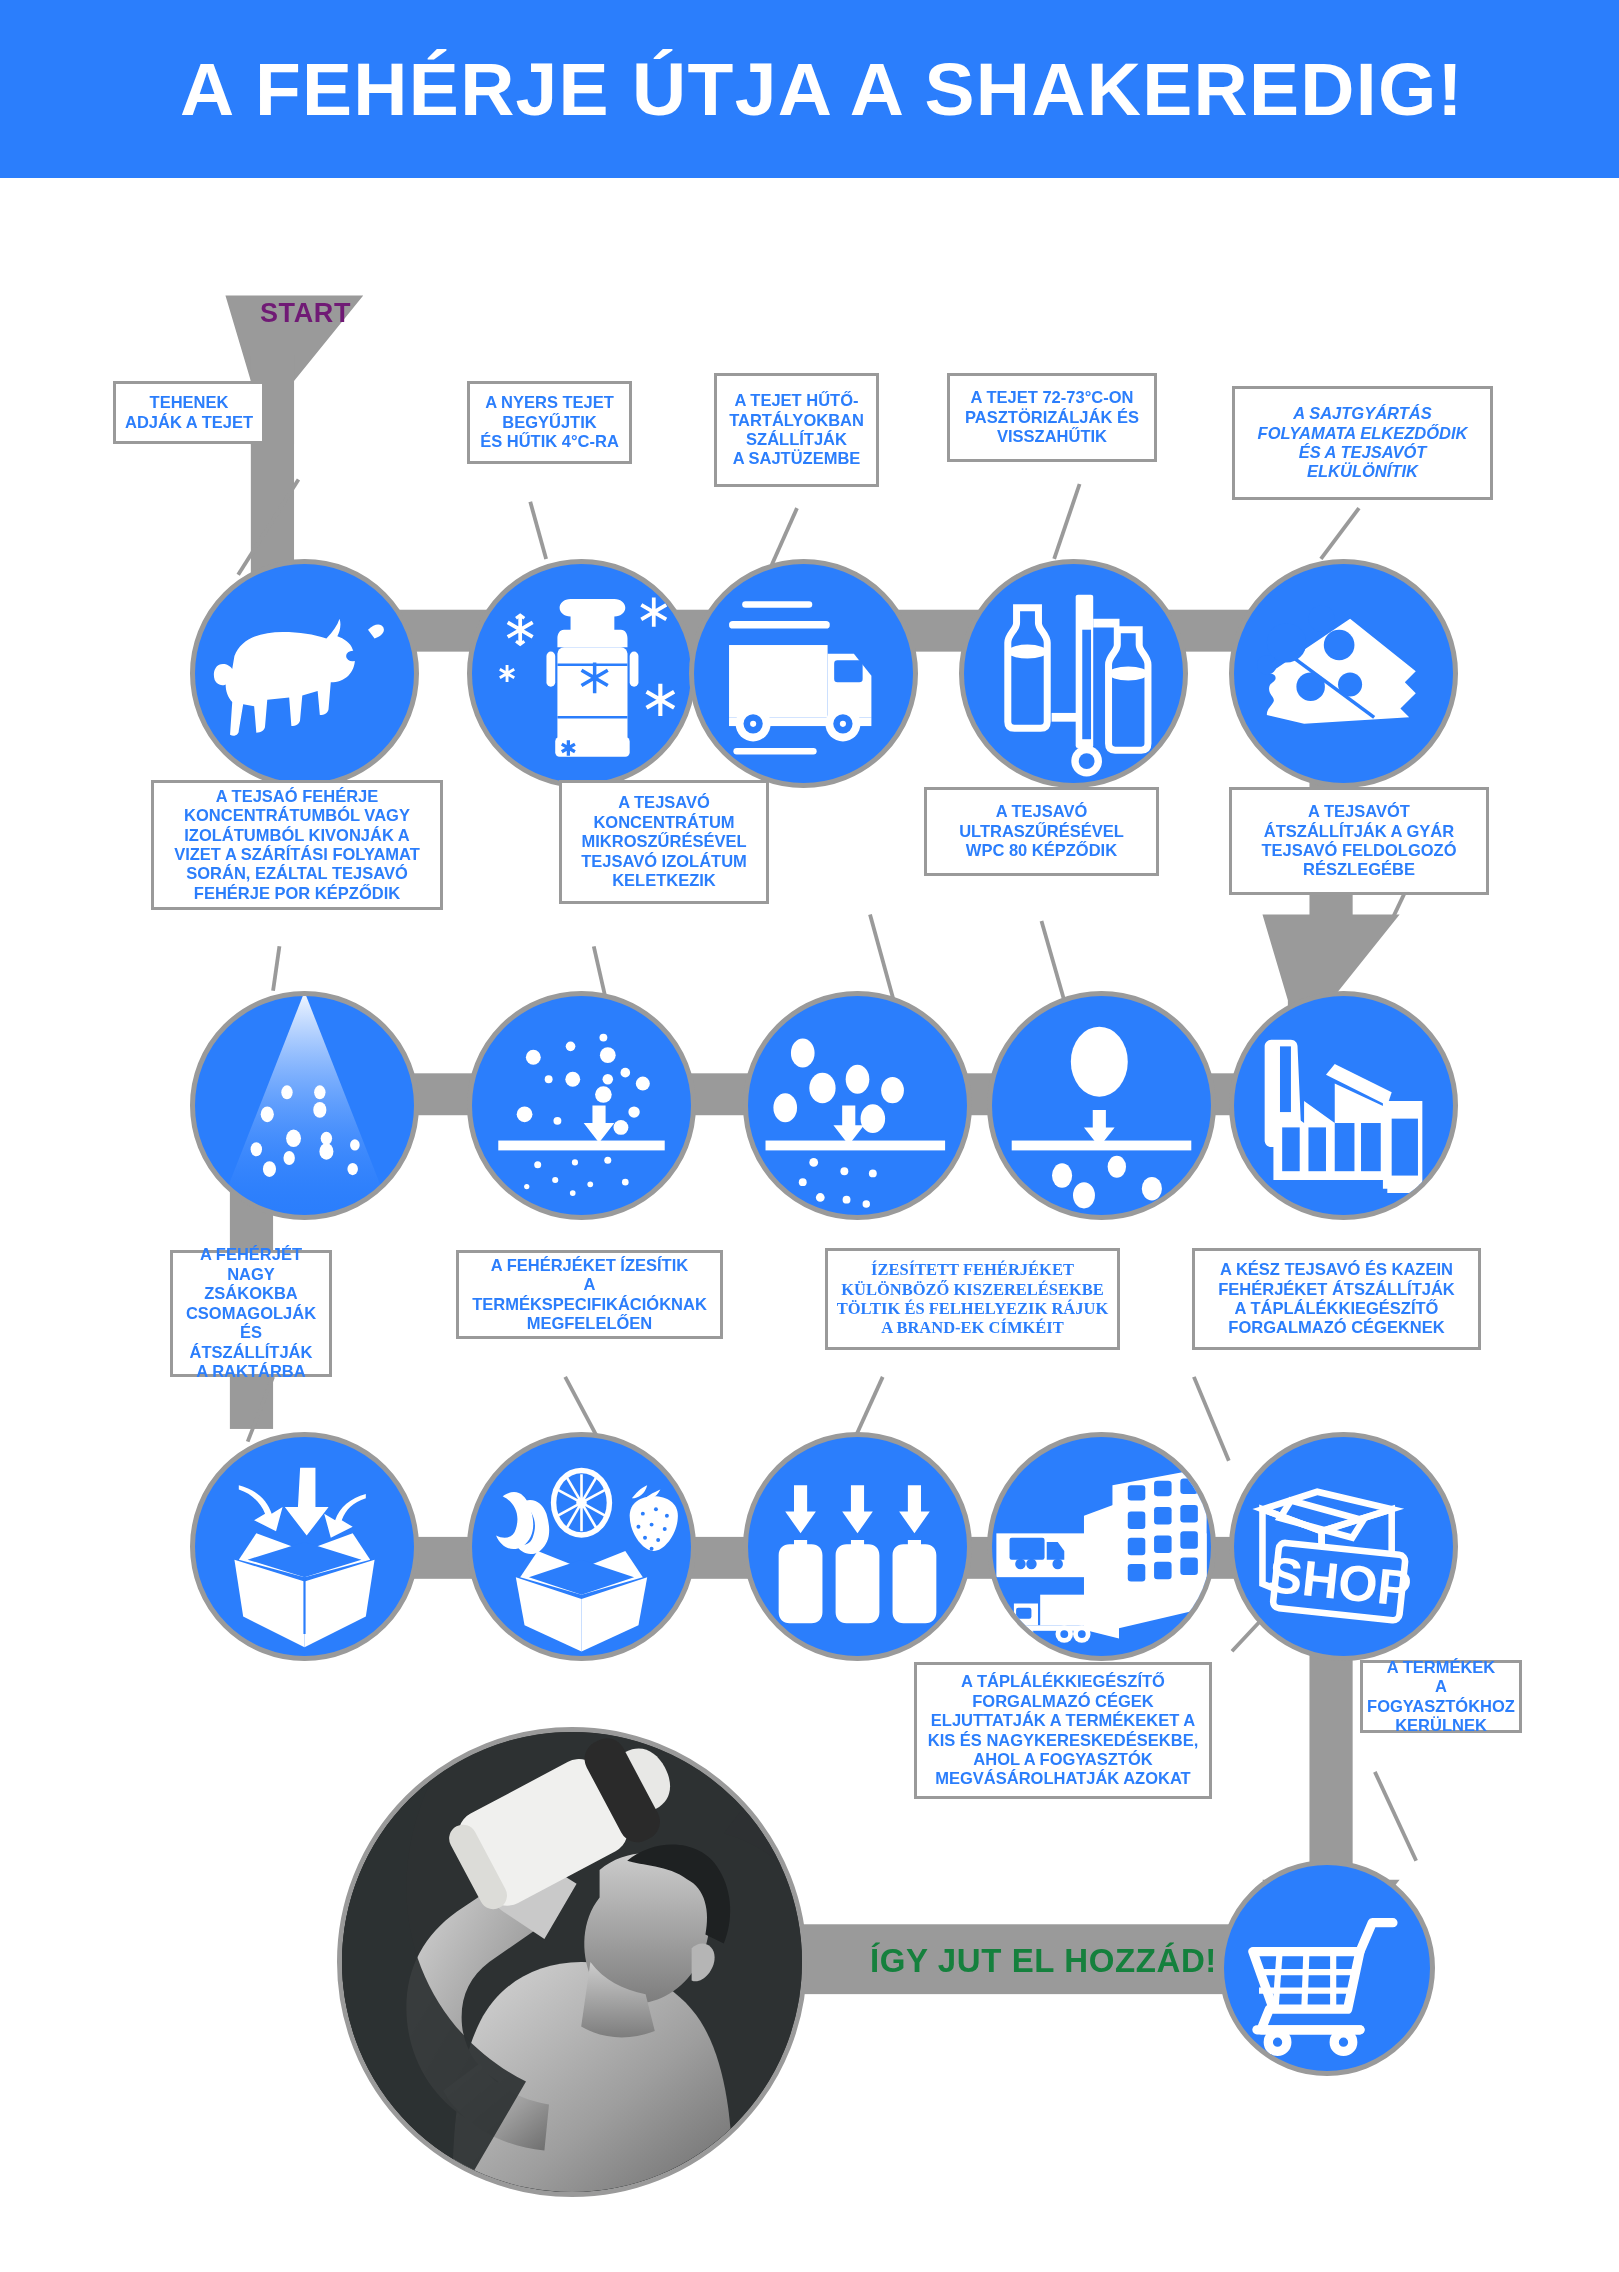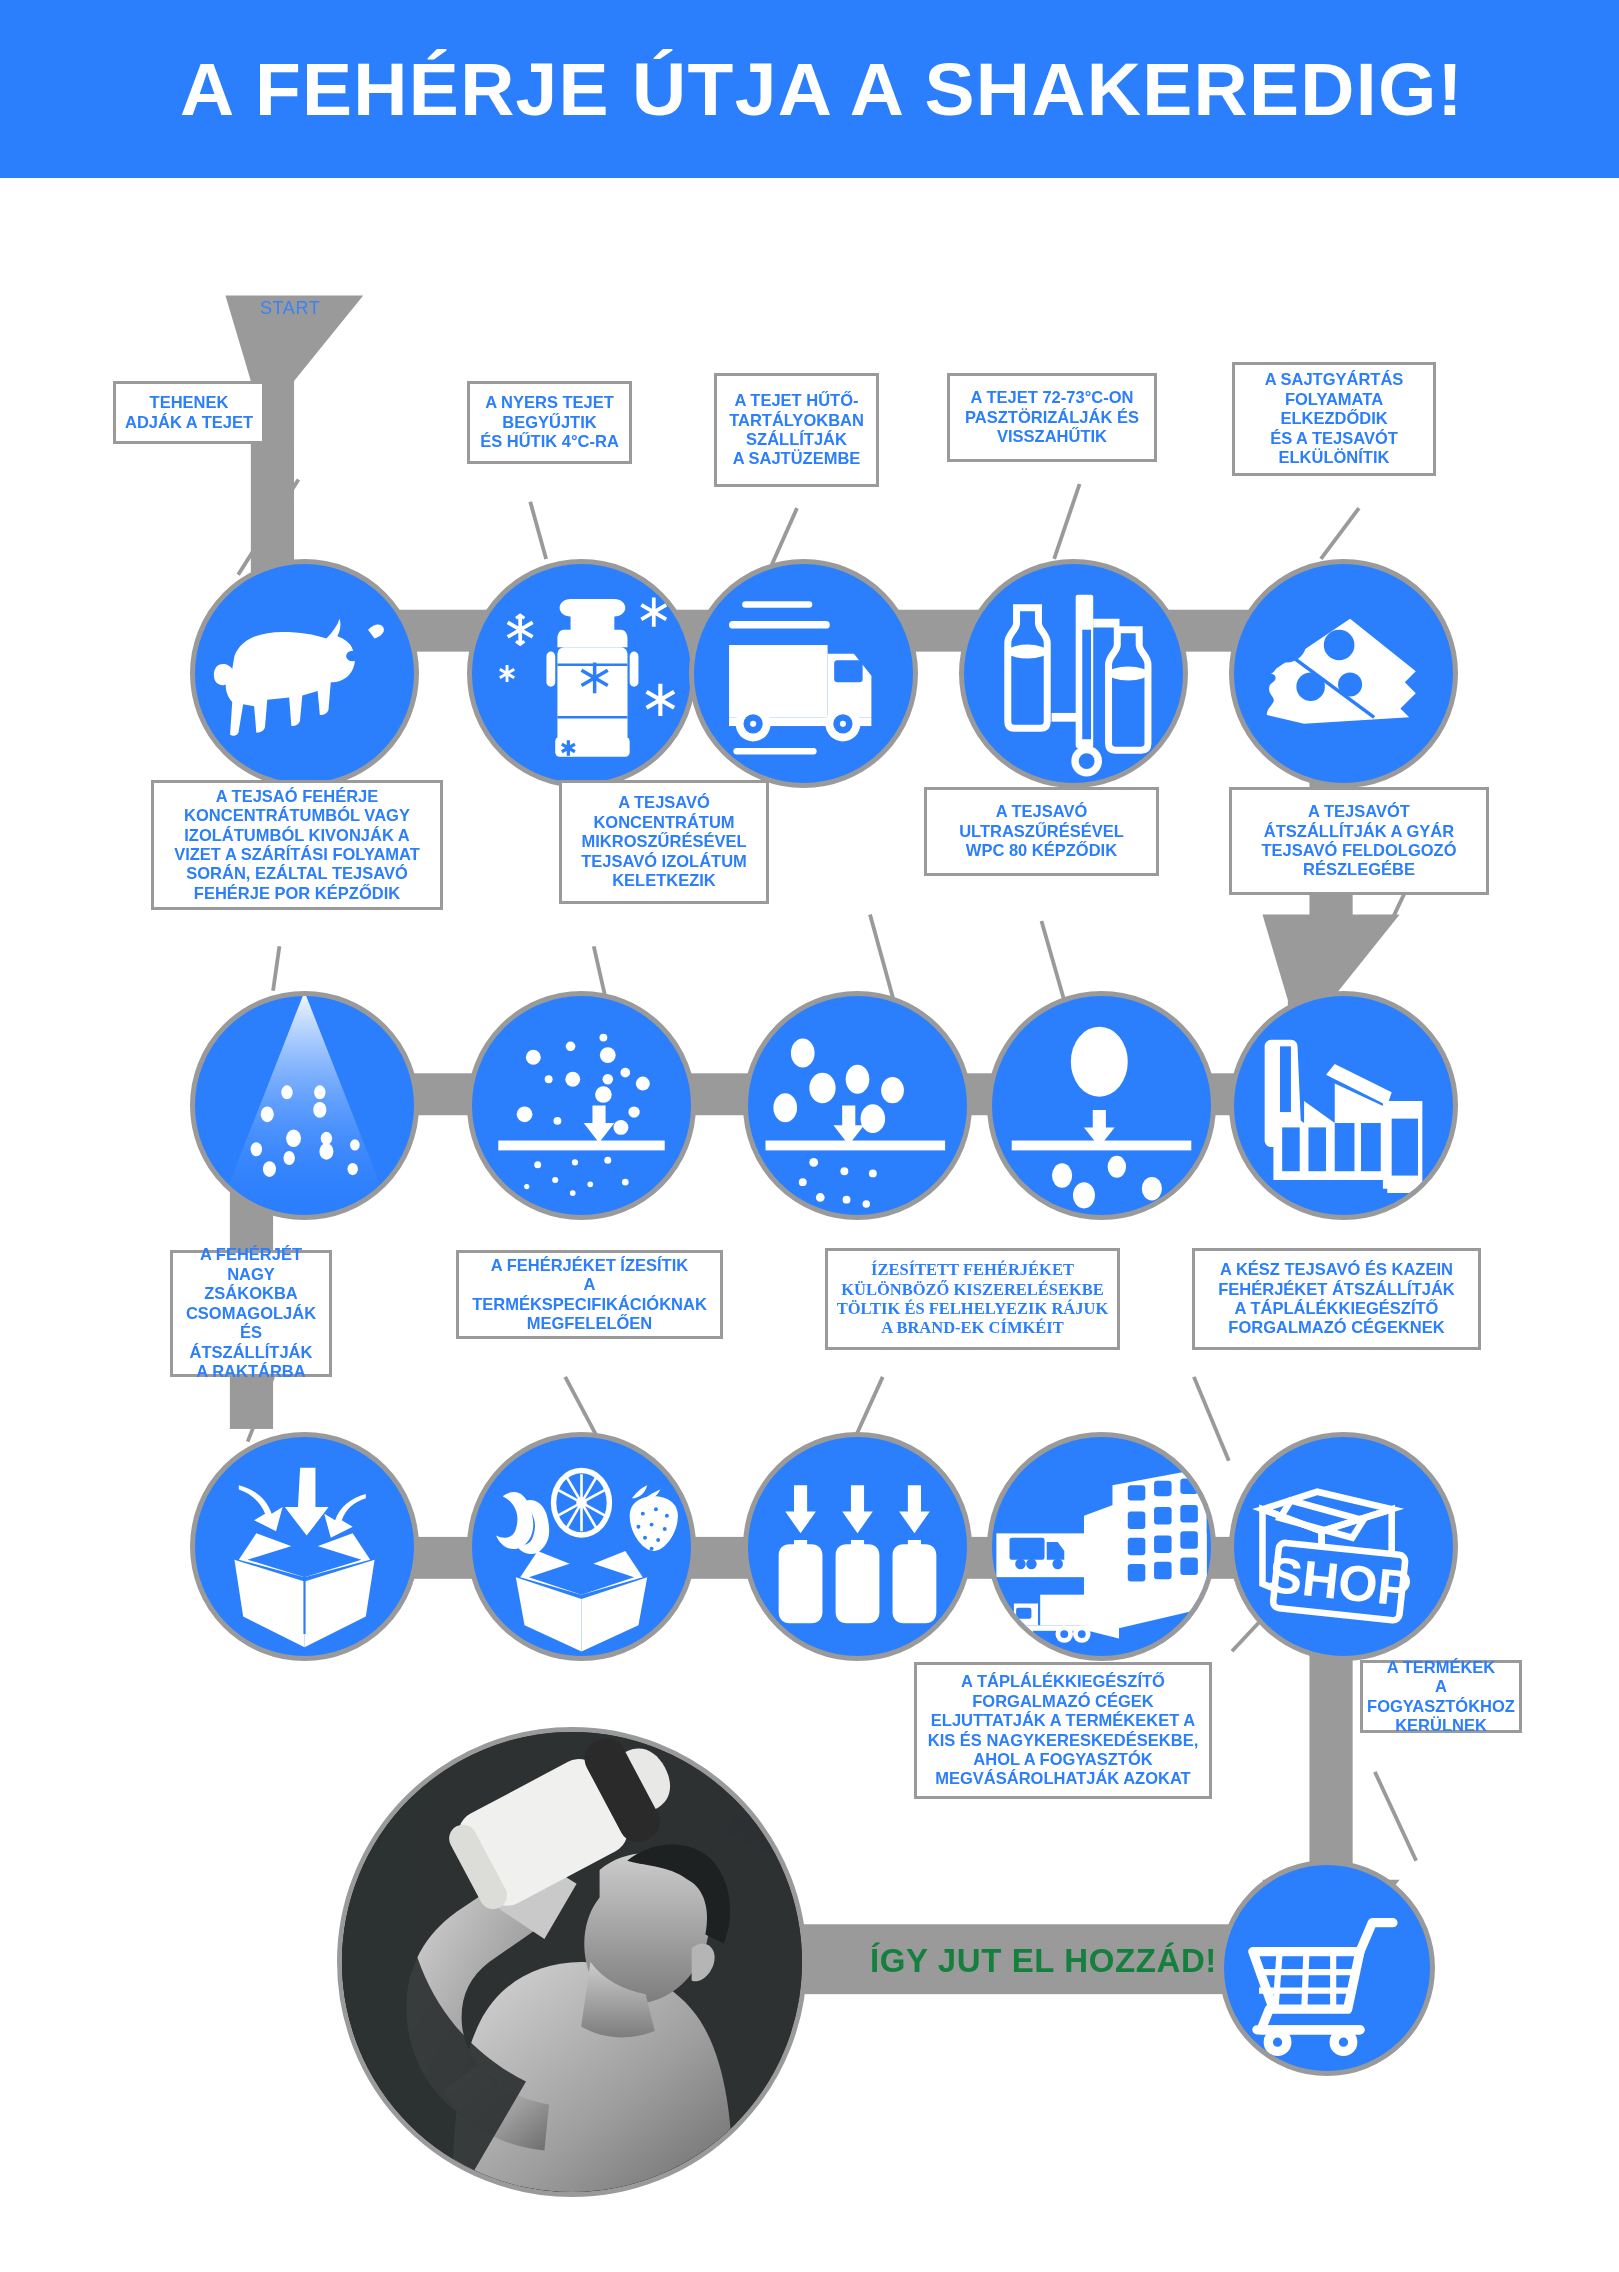--- a/index.html
+++ b/index.html
@@ -20,21 +20,21 @@
   .node svg{display:block;width:100%;height:100%;}
 
   
   .label{position:absolute;background:#ffffff;border:3.2px solid #9a9a9a;box-sizing:border-box;
          color:#2b7efc;font-weight:bold;text-align:center;
          display:flex;align-items:center;justify-content:center;
          line-height:1.18;padding:6.3px 7.6px;white-space:pre-line;
          font-family:"Liberation Sans",sans-serif;z-index:6;}
 
   
-  .start-text{position:absolute;color:#3b82f6;font-weight:normal;font-size:18px;
+  .start-text{position:absolute;color:#701a75;font-weight:bold;font-size:27px;
        letter-spacing:0.6px;z-index:7;font-family:"Liberation Sans",sans-serif;}
 
   
   .arrow-caption{position:absolute;color:#15803d;font-weight:bold;font-size:33px;
        letter-spacing:0.6px;z-index:7;font-family:"Liberation Sans",sans-serif;}
 
   
   .photo-node{position:absolute;border-radius:50%;border:5.7px solid #9a9a9a;
        box-sizing:border-box;overflow:hidden;background:#2b2f30;z-index:5;}
 </style>
@@ -211,21 +211,21 @@
   <div class="label" style="left:467px;top:381px;width:165px;height:83px;font-size:16.5px;">A NYERS TEJET
 BEGYŰJTIK
 ÉS HŰTIK 4°C-RA</div>
   <div class="label" style="left:714px;top:373px;width:165px;height:114px;font-size:16.5px;">A TEJET HŰTŐ-
 TARTÁLYOKBAN
 SZÁLLÍTJÁK
 A SAJTÜZEMBE</div>
   <div class="label" style="left:947px;top:373px;width:210px;height:89px;font-size:16.5px;">A TEJET 72-73°C-ON
 PASZTÖRIZÁLJÁK ÉS
 VISSZAHŰTIK</div>
-  <div class="label" style="left:1232px;top:362px;width:204px;height:114px;font-size:16.5px;">A SAJTGYÁRTÁS
+  <div class="label" style="left:1232px;top:386px;width:261px;height:114px;font-size:16.5px;font-style:italic;">A SAJTGYÁRTÁS
 FOLYAMATA ELKEZDŐDIK
 ÉS A TEJSAVÓT
 ELKÜLÖNÍTIK</div>
 
   <div class="node" style="left:190px;top:991px;width:229px;height:229px;">
     <svg viewBox="0 0 100 100">
       <defs>
         <linearGradient id="sprayGrad" x1="0" y1="0" x2="0" y2="1">
           <stop offset="0%" stop-color="#ffffff" stop-opacity="0.95"></stop>
           <stop offset="100%" stop-color="#2b7efc" stop-opacity="0.05"></stop>

